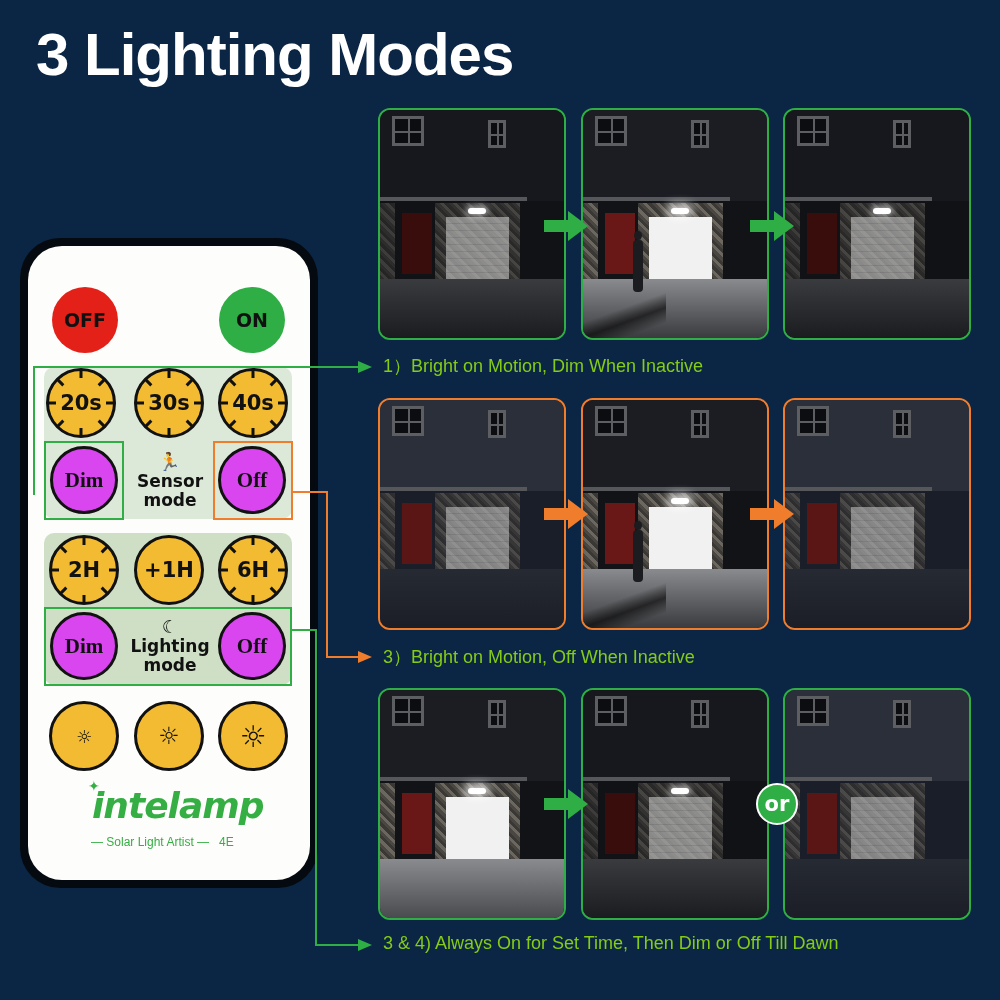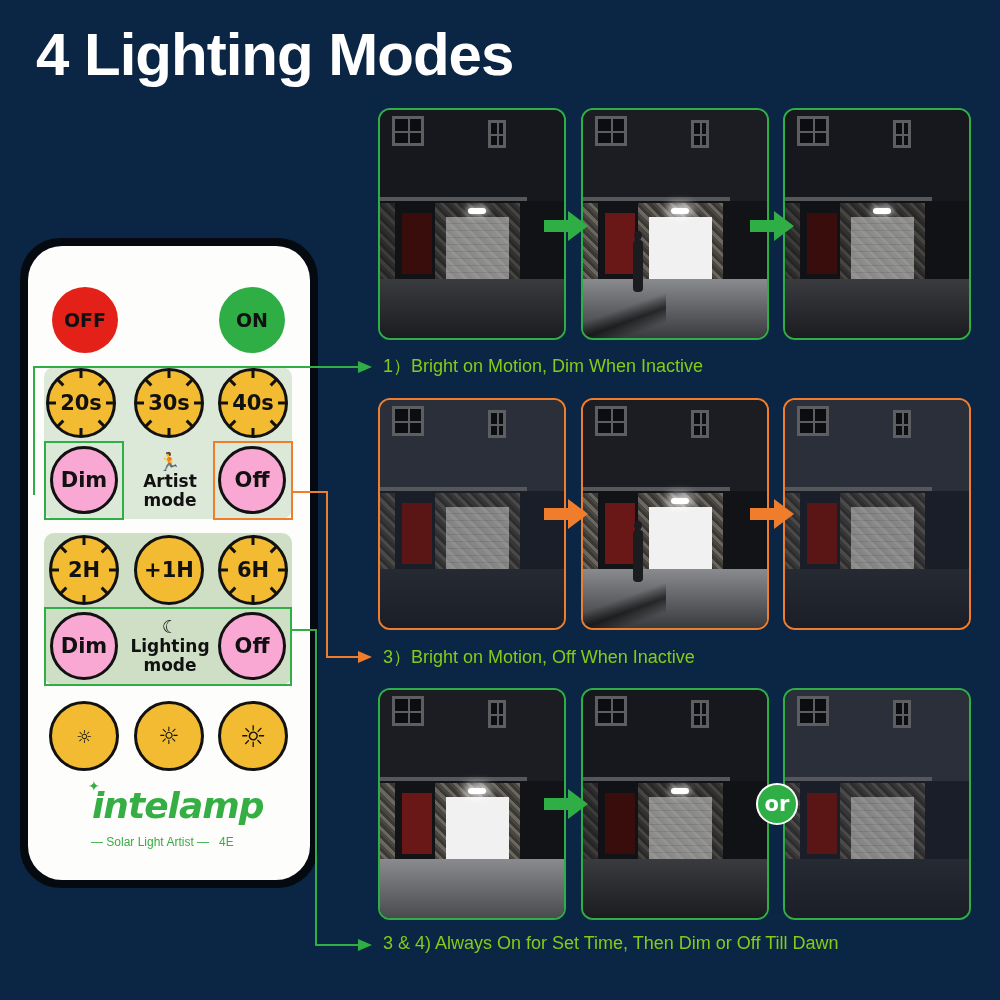--- a/index.html
+++ b/index.html
@@ -16,21 +16,21 @@
   .btn-off-main { left: 52px; top: 287px; width: 66px; height: 66px; background: #e32119; font-size: 19px; }
   .btn-on-main { left: 219px; top: 287px; width: 66px; height: 66px; background: #2fae45; font-size: 19px; }
 
   .panel { position: absolute; background: #dde9d8; border-radius: 10px; }
   .panel-sensor { left: 44px; top: 367px; width: 248px; height: 152px; }
   .panel-light { left: 44px; top: 533px; width: 248px; height: 152px; background: #cfdfc6; }
 
   .timer { position: absolute; width: 70px; height: 70px; border-radius: 50%; background: #f2bb32; border: 3px solid #111; display: flex; align-items: center; justify-content: center; font-size: 21px; font-weight: bold; color: #111; }
   .timer .tick { position: absolute; width: 3px; height: 8px; background: #111; left: 50%; top: 50%; transform-origin: 50% 50%; }
 
-  .mode-btn { position: absolute; width: 68px; height: 68px; border-radius: 50%; background: #f9a8d4; border: 3px solid #111; display: flex; align-items: center; justify-content: center; font-size: 21px; font-weight: bold; color: #111; }
+  .mode-btn { position: absolute; width: 68px; height: 68px; border-radius: 50%; background: #d946ef; border: 3px solid #111; display: flex; align-items: center; justify-content: center; font-size: 21px; font-weight: bold; color: #111; font-family: Liberation Serif, serif; }
 
   .mode-label { position: absolute; text-align: center; color: #111; font-weight: bold; font-size: 17px; line-height: 19px; }
   .mode-label .glyph { display: block; font-size: 18px; line-height: 20px; }
 
   .hl-box { position: absolute; border: 2px solid; }
 
   .brand { position: absolute; left: 92px; top: 785px; font-size: 36px; font-weight: bold; font-style: italic; color: #35ae43; letter-spacing: -1px; font-family: "DejaVu Sans", sans-serif; }
   .sparkle { position: absolute; left: 88px; top: 778px; color: #35ae43; font-size: 14px; }
   .tagline { position: absolute; left: 91px; top: 835px; font-size: 12px; color: #35ae43; font-family: "Liberation Sans", sans-serif; white-space: nowrap; }
 
@@ -55,21 +55,21 @@
 
   .caption { position: absolute; font-size: 18px; color: #84cc16; font-family: "Liberation Sans", sans-serif; white-space: nowrap; }
 
   .or-badge { position: absolute; left: 756px; top: 783px; width: 42px; height: 42px; border-radius: 50%; background: #2fae45; border: 2px solid #fff; color: #fff; font-weight: bold; font-size: 21px; display: flex; align-items: center; justify-content: center; text-align: right; }
 
   svg.connectors { position: absolute; left: 0; top: 0; width: 1000px; height: 1000px; pointer-events: none; }
 </style>
 </head>
 <body>
 
-<div class="title">4 Lighting Modes</div>
+<div class="title">3 Lighting Modes</div>
 
 <div class="remote-shadow"></div>
 <div class="remote"></div>
 
 <div class="btn btn-off-main">OFF</div>
 <div class="btn btn-on-main">ON</div>
 
 <div class="panel panel-sensor"></div>
 <div class="panel panel-light"></div>
 
@@ -104,21 +104,21 @@
     <span class="tick" style="transform: translate(-50%, -50%) rotate(180deg) translateY(-29px);"></span>
     <span class="tick" style="transform: translate(-50%, -50%) rotate(225deg) translateY(-29px);"></span>
     <span class="tick" style="transform: translate(-50%, -50%) rotate(270deg) translateY(-29px);"></span>
     <span class="tick" style="transform: translate(-50%, -50%) rotate(315deg) translateY(-29px);"></span>
   </div>
 
 <div class="mode-btn" style="left:50px;top:446px;">Dim</div>
 <div class="mode-btn" style="left:218px;top:446px;">Off</div>
 <div class="mode-label" style="left:126px;top:452px;width:88px;">
   <span class="glyph">🏃</span>
-  <span>Artist</span><br>
+  <span>Sensor</span><br>
   <span>mode</span>
 </div>
 
 <div class="hl-box" style="left:44px;top:441px;width:80px;height:79px;border-color:#2fae45;"></div>
 <div class="hl-box" style="left:213px;top:441px;width:80px;height:79px;border-color:#f07d2b;"></div>
 
 <div class="timer" style="left:49px;top:535px;">
     <span>2H</span>
     <span class="tick" style="transform: translate(-50%, -50%) rotate(0deg) translateY(-29px);"></span>
     <span class="tick" style="transform: translate(-50%, -50%) rotate(45deg) translateY(-29px);"></span>

